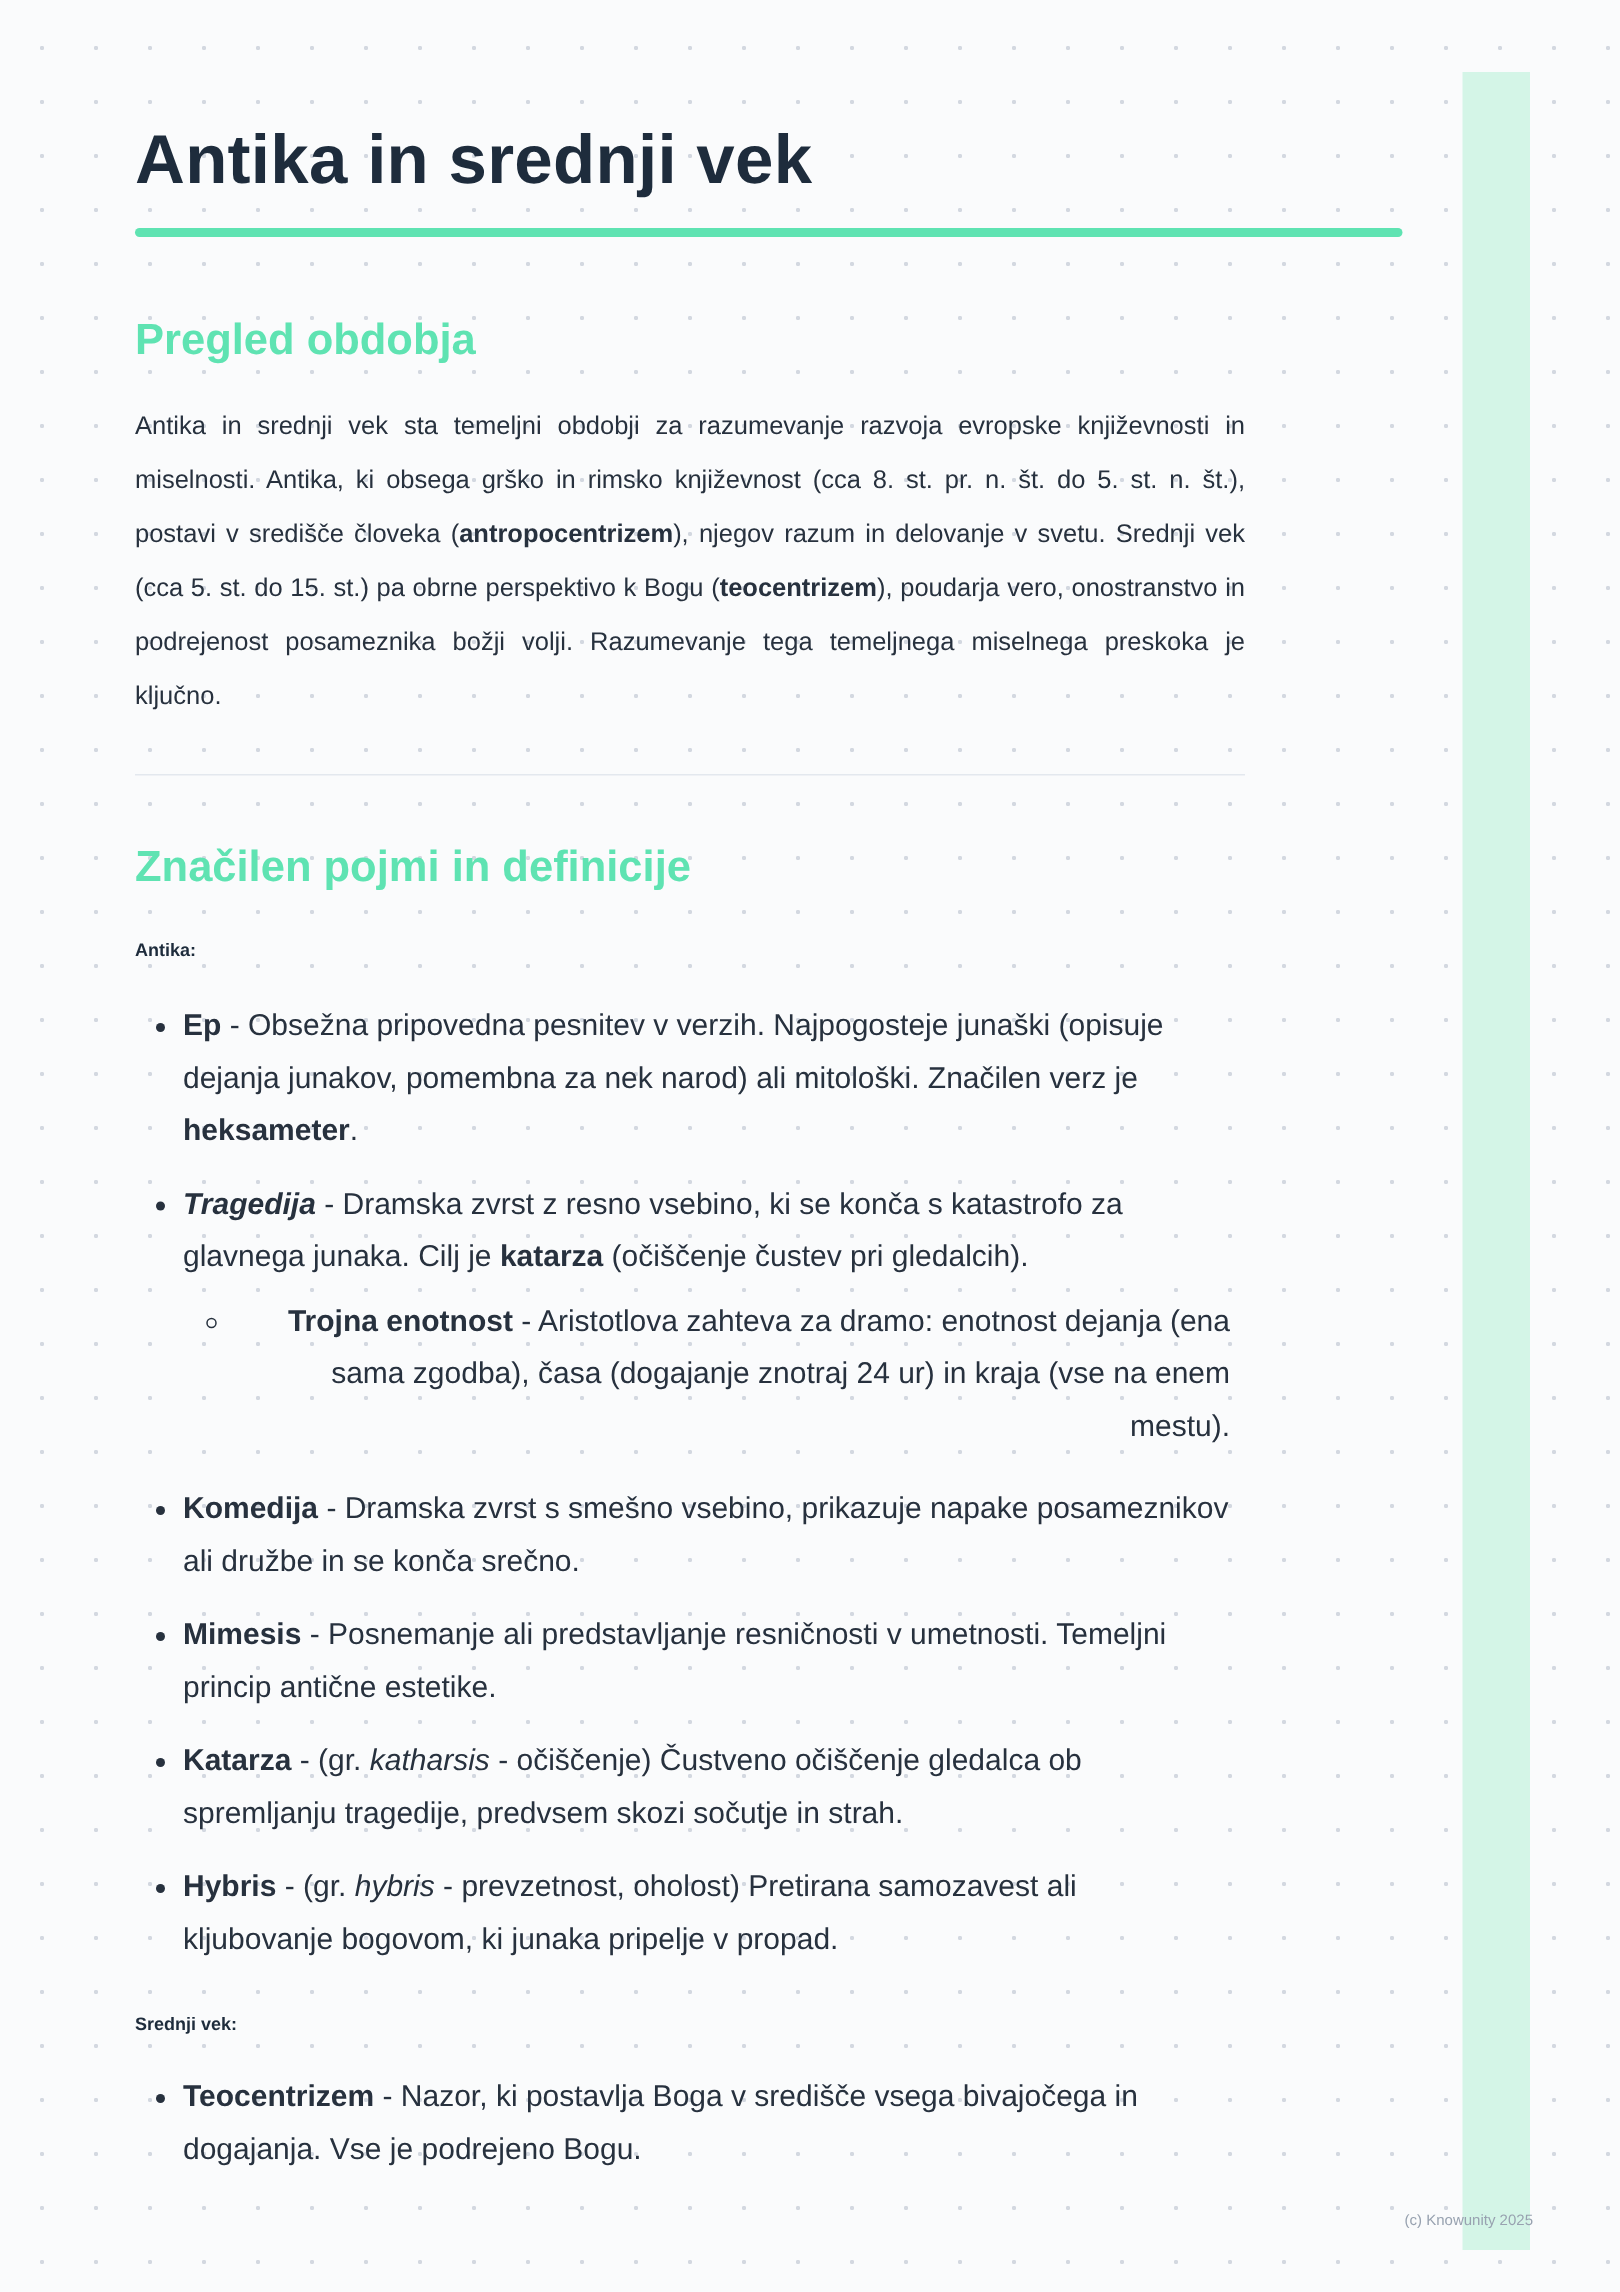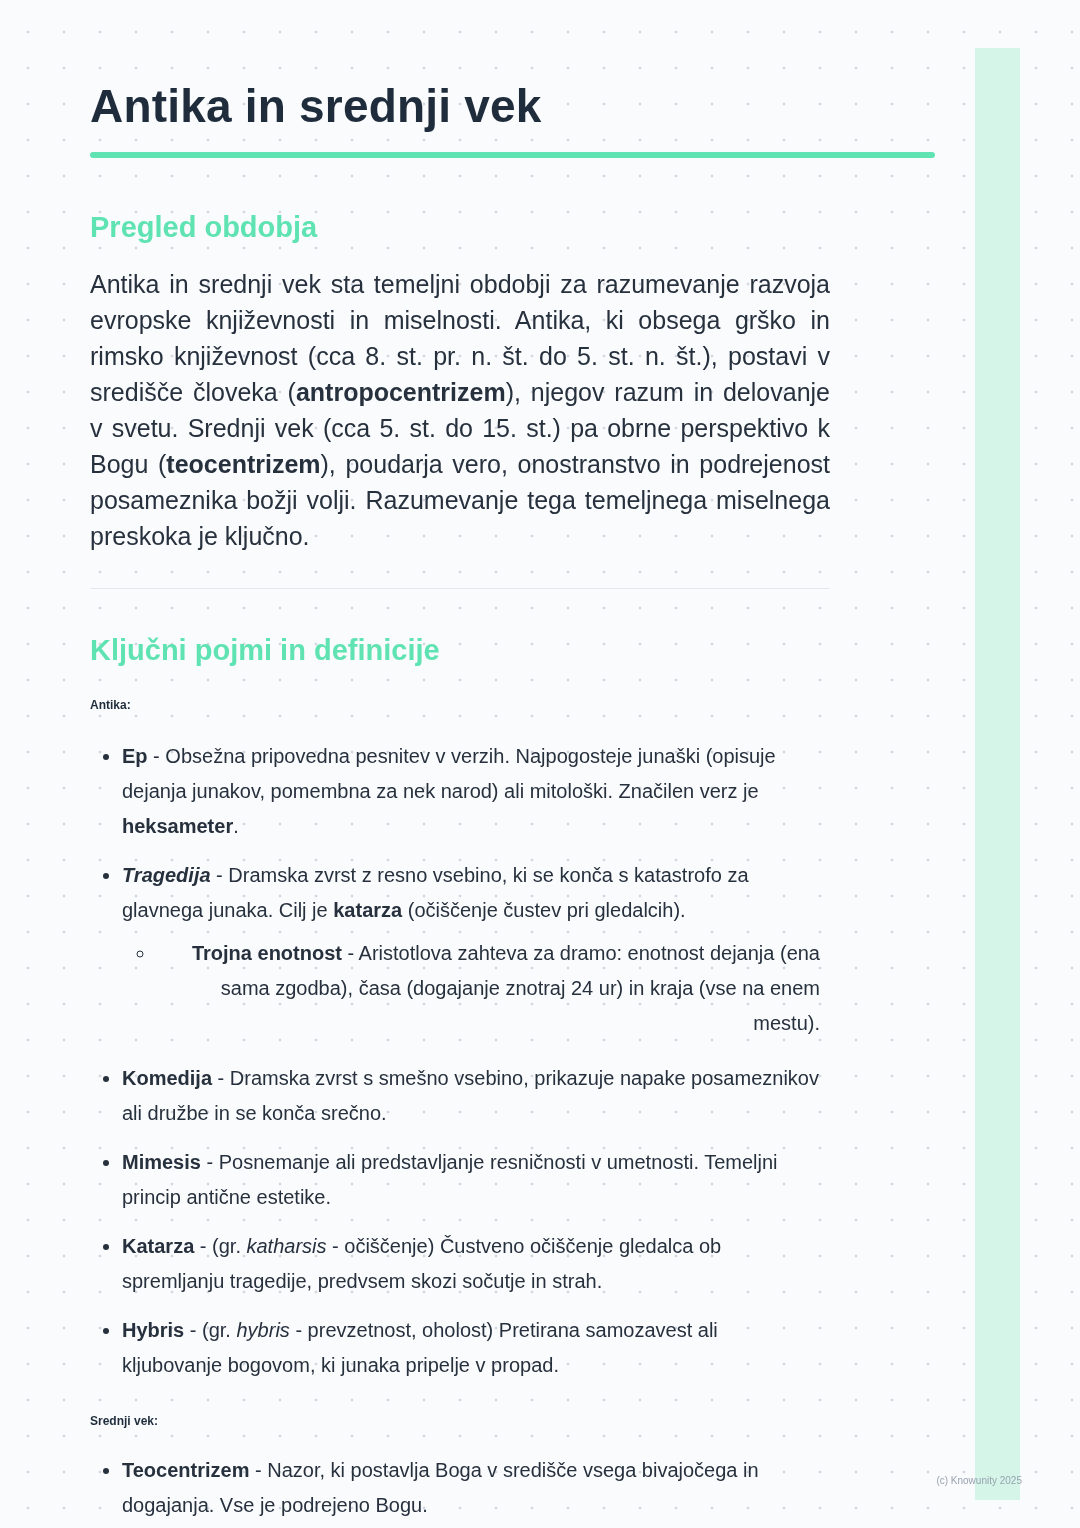--- a/index.html
+++ b/index.html
@@ -51,21 +51,21 @@
     font-size: 29px;
     line-height: 34px;
     font-weight: 700;
     color: #5fe3b2;
   }
   .heading-1 { margin-top: 52px; }
   .heading-2 { margin-top: 44px; }
   p.body-par {
     margin-top: 22px;
     max-width: 740px;
-    font-size: 25px;
+    font-size: 17px;
     line-height: 36px;
     text-align: justify;
     color: #27313e;
   }
   hr.divider {
     border: none;
     border-top: 1px solid #e3e8ee;
     width: 740px;
     margin-top: 34px;
   }
@@ -121,21 +121,21 @@
     <div class="title-rule"></div>
 
     <section>
       <h2 class="section-heading heading-1">Pregled obdobja</h2>
       <p class="body-par"><span>Antika in srednji vek sta temeljni obdobji za razumevanje razvoja evropske književnosti in miselnosti. Antika, ki obsega grško in rimsko književnost (cca 8. st. pr. n. št. do 5. st. n. št.), postavi v središče človeka (</span><span style="font-weight: 700;">antropocentrizem</span><span>), njegov razum in delovanje v svetu. Srednji vek (cca 5. st. do 15. st.) pa obrne perspektivo k Bogu (</span><span style="font-weight: 700;">teocentrizem</span><span>), poudarja vero, onostranstvo in podrejenost posameznika božji volji. Razumevanje tega temeljnega miselnega preskoka je ključno.</span></p>
     </section>
 
     <hr class="divider">
 
     <section>
-      <h2 class="section-heading heading-2">Ključni pojmi in definicije</h2>
+      <h2 class="section-heading heading-2">Značilen pojmi in definicije</h2>
 
       <p class="group-label">Antika:</p>
 
       <ul class="bullets">
         <li>
           <span><span style="font-weight: 700;">Ep</span><span> - Obsežna pripovedna pesnitev v verzih. Najpogosteje junaški (opisuje dejanja junakov, pomembna za nek narod) ali mitološki. Značilen verz je </span><span style="font-weight: 700;">heksameter</span><span>.</span></span>
         </li>
         <li>
           <span><span style="font-weight: 700; font-style: italic;">Tragedija</span><span> - Dramska zvrst z resno vsebino, ki se konča s katastrofo za glavnega junaka. Cilj je </span><span style="font-weight: 700;">katarza</span><span> (očiščenje čustev pri gledalcih).</span></span>
           <ul class="sub-bullets">

